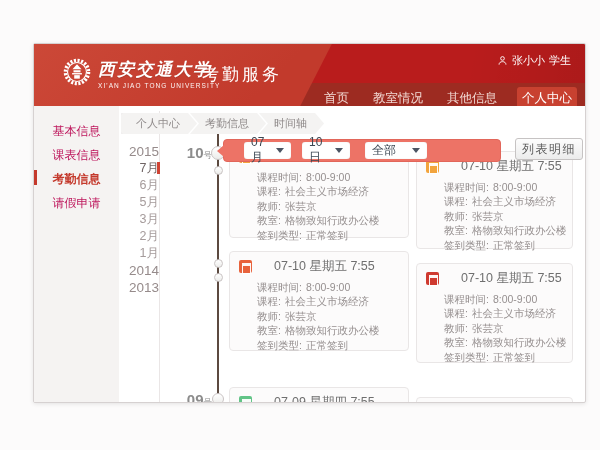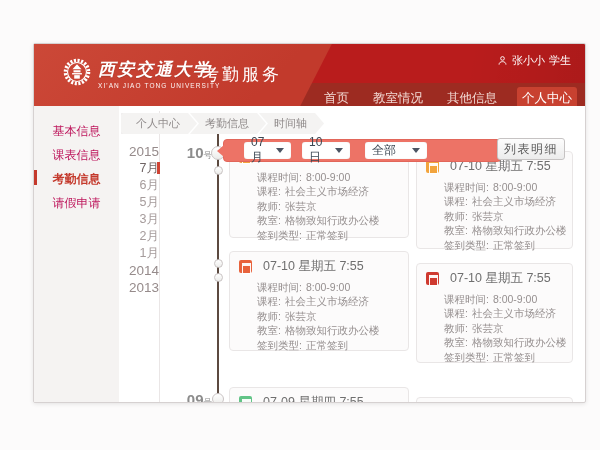--- a/index.html
+++ b/index.html
@@ -65,27 +65,27 @@
   .filterbar { position: absolute; left: 189px; top: 95px; width: 278px; height: 23px; background: #ed7366;
                border: 1px solid #e2665a; border-radius: 4px; z-index: 6; display: flex; align-items: center; padding-left: 8px; }
   .filterbar::before { content: ''; position: absolute; left: -7px; top: 50%; margin-top: -6px;
                border-top: 6px solid transparent; border-bottom: 6px solid transparent; border-right: 7px solid #ed7366; }
   .fchip { height: 17px; background: #fff; border-radius: 3px; display: flex; align-items: center;
            justify-content: space-between; padding: 0 7px; font-size: 12px; color: #3d4854; box-shadow: inset 0 0 1px #d8d0d0; }
   .caret-icon { width: 0; height: 0; border-left: 4px solid transparent; border-right: 4px solid transparent;
                 border-top: 5px solid #4b5563; margin-left: 6px; }
   .c1 { width: 67px; } .c2 { width: 47px; margin-left: 12px; } .c3 { width: 48px; margin-left: 11px; } .c4 { width: 62px; margin-left: 15px; }
 
-  .list-btn { position: absolute; left: 463px; top: 94px; width: 68px; height: 22px; z-index: 6;
+  .list-btn { position: absolute; left: 481px; top: 94px; width: 68px; height: 22px; z-index: 6;
               background: linear-gradient(#fdfdfd, #ececec); border: 1px solid #c6c3c3; border-radius: 3px;
               font-size: 12px; color: #5b5b5b; text-align: center; line-height: 20px; letter-spacing: 1.5px; }
 
   
   .card { position: absolute; background: #fcfbfb; border: 1px solid #e9e6e6; border-radius: 4px; z-index: 1; }
-  .card-hd { display: flex; align-items: center; gap: 11px; padding: 6px 0 0 9px; font-size: 12.5px; color: #6f6f6f; }
+  .card-hd { display: flex; align-items: center; gap: 22px; padding: 6px 0 0 9px; font-size: 12.5px; color: #6f6f6f; }
   .sicon { width: 13px; height: 13px; border-radius: 2px; position: relative; flex: 0 0 13px; }
   .sicon::after { content: ''; position: absolute; left: 3px; top: 3px; width: 7px; height: 7px;
                   border: 1px solid rgba(255,255,255,.95); border-top-width: 3px; }
   .card-body { padding: 5px 0 0 27px; }
   .fline { font-size: 10.5px; line-height: 14.4px; color: #969090; white-space: nowrap; }
   .fline .lab { margin-right: 4px; }
 </style>
 </head>
 <body>
 

